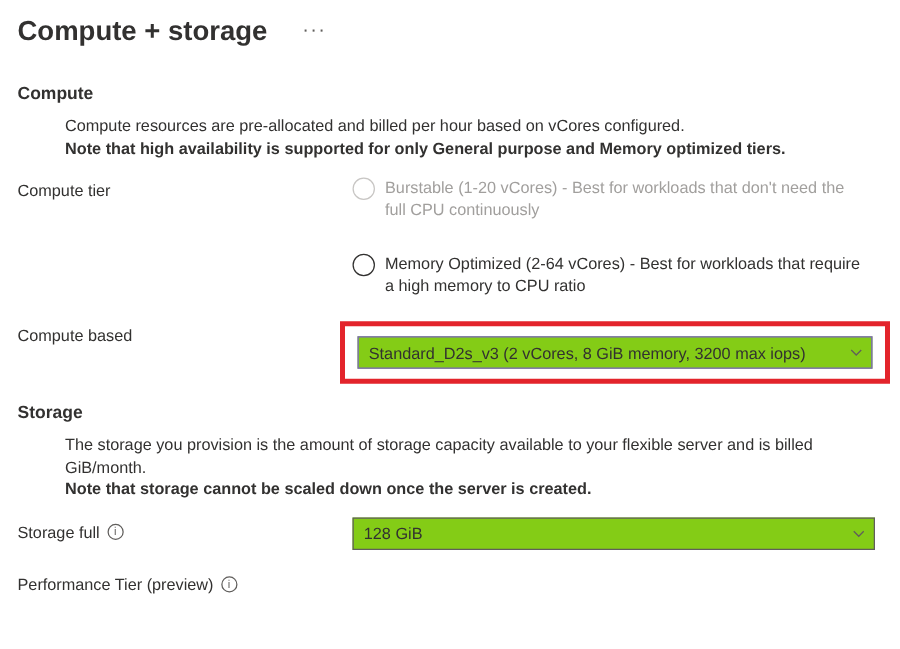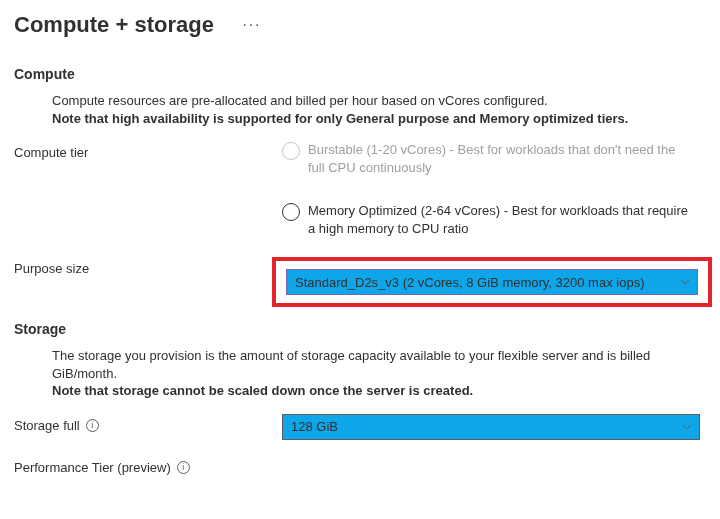--- a/index.html
+++ b/index.html
@@ -120,21 +120,21 @@
   }
   .radio-label { flex: 1; }
   .select-box {
     position: relative;
     border: 1px solid #605e5c;
     height: 26px;
     display: flex;
     align-items: center;
     padding: 0 28px 0 8px;
     font-size: 13px;
-    background: #0ea5e9;
+    background: #84cc16;
     cursor: pointer;
     width: 100%;
     max-width: 418px;
   }
   .select-box .chevron {
     position: absolute;
     right: 6px;
     top: 50%;
     transform: translateY(-50%);
     color: #605e5c;
@@ -180,21 +180,21 @@
           <span class="radio-label">Memory Optimized (2-64 vCores) - Best for workloads that require a high memory to CPU ratio</span>
         </div>
 
       </div>
     </div>
   </div>
 
   <div style="height:10px"></div>
 
   <div class="form-row">
-    <div class="form-label-col">Purpose size</div>
+    <div class="form-label-col">Compute based</div>
     <div class="form-control-col">
       <div class="highlight-frame">
         <div class="select-box" style="max-width:none;border-color:#7b61c4;">
           <span>Standard_D2s_v3 (2 vCores, 8 GiB memory, 3200 max iops)</span>
           <span class="chevron">
             <svg width="12" height="12" viewBox="0 0 12 12">
                 <path d="M2 4 L6 8 L10 4" fill="none" stroke="#605e5c" stroke-width="1"></path>
               </svg>
           </span>
         </div>

